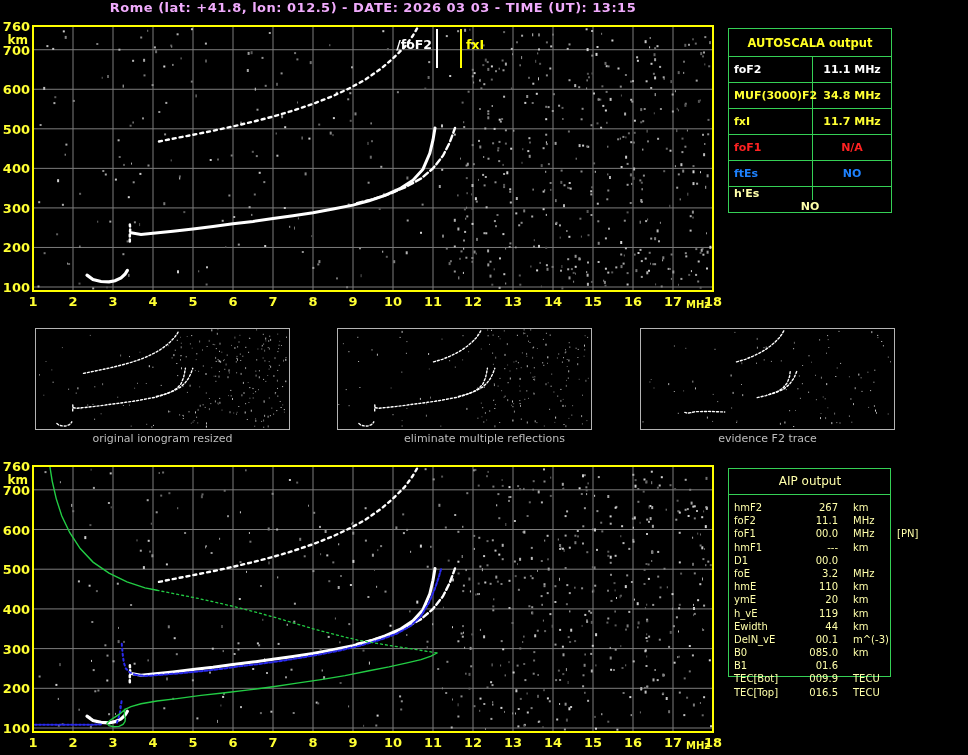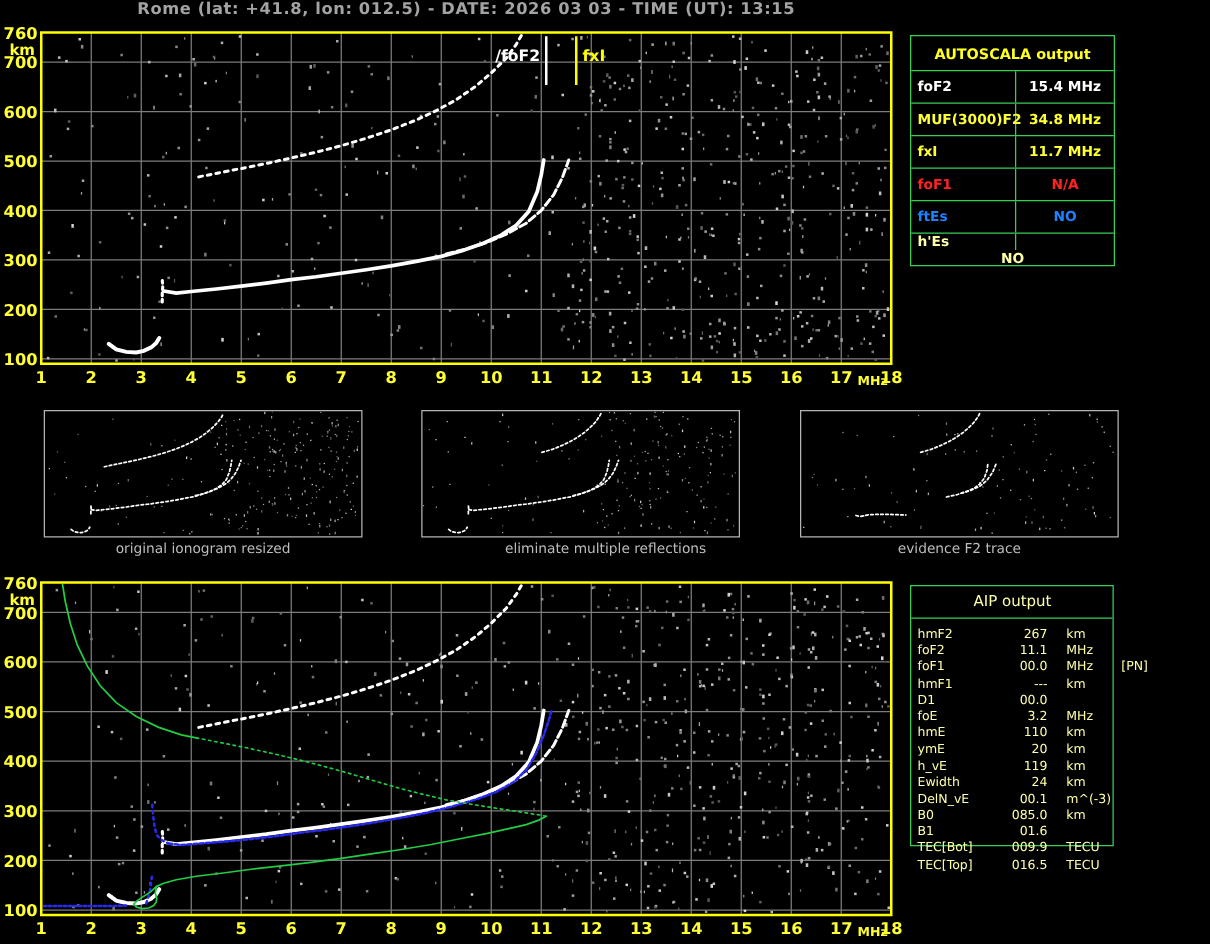--- a/index.html
+++ b/index.html
@@ -1,20 +1,20 @@
 <!DOCTYPE html>
 <html><head>
 <meta charset="utf-8">
 <style>
   html,body{margin:0;padding:0;background:#000;}
   body{position:relative;width:968px;height:755px;overflow:hidden;
        font-family:"DejaVu Sans",sans-serif;}
   .abs{position:absolute;}
   .title{left:33px;top:0;width:680px;height:17px;text-align:center;
-         font-size:13px;font-weight:bold;color:#a3a3a3;letter-spacing:0.5px;}
+         font-size:13px;font-weight:bold;color:#f0abfc;letter-spacing:0.5px;}
   svg{display:block;}
 
   
   .as-table{left:728px;top:28px;width:164px;border:1px solid #35d055;
             background:#000;box-sizing:border-box;text-align:right;}
   .as-header{height:27px;display:flex;align-items:center;justify-content:center;
              color:#ffff22;font-size:11.5px;font-weight:bold;}
   .as-row{display:flex;border-top:1px solid #35d055;height:25px;
           font-size:11px;font-weight:bold;align-items:stretch;}
   .as-label{width:84px;display:flex;align-items:center;padding-left:5px;
@@ -2092,21 +2092,21 @@
 
 <div class="abs caption" style="left:35px;width:255px">original ionogram resized</div>
 <div class="abs caption" style="left:357px;width:255px">eliminate multiple reflections</div>
 <div class="abs caption" style="left:640px;width:255px">evidence F2 trace</div>
 
 <div class="abs as-table">
   <div class="as-header">AUTOSCALA output</div>
 
   <div class="as-row" style="color: rgb(255, 255, 255);">
     <div class="as-label">foF2</div>
-    <div class="as-value">15.4 MHz</div>
+    <div class="as-value">11.1 MHz</div>
   </div>
   <div class="as-row" style="color: rgb(255, 255, 51);">
     <div class="as-label">MUF(3000)F2</div>
     <div class="as-value">34.8 MHz</div>
   </div>
   <div class="as-row" style="color: rgb(255, 255, 51);">
     <div class="as-label">fxI</div>
     <div class="as-value">11.7 MHz</div>
   </div>
   <div class="as-row" style="color: rgb(255, 34, 34);">
@@ -2168,21 +2168,21 @@
     <span class="aip-value">20</span>
     <span class="aip-unit">km</span>
   </div>
   <div class="aip-row">
     <span class="aip-label">h_vE</span>
     <span class="aip-value">119</span>
     <span class="aip-unit">km</span>
   </div>
   <div class="aip-row">
     <span class="aip-label">Ewidth</span>
-    <span class="aip-value">24</span>
+    <span class="aip-value">44</span>
     <span class="aip-unit">km</span>
   </div>
   <div class="aip-row">
     <span class="aip-label">DelN_vE</span>
     <span class="aip-value">00.1</span>
     <span class="aip-unit">m^(-3)</span>
   </div>
   <div class="aip-row">
     <span class="aip-label">B0</span>
     <span class="aip-value">085.0</span>

